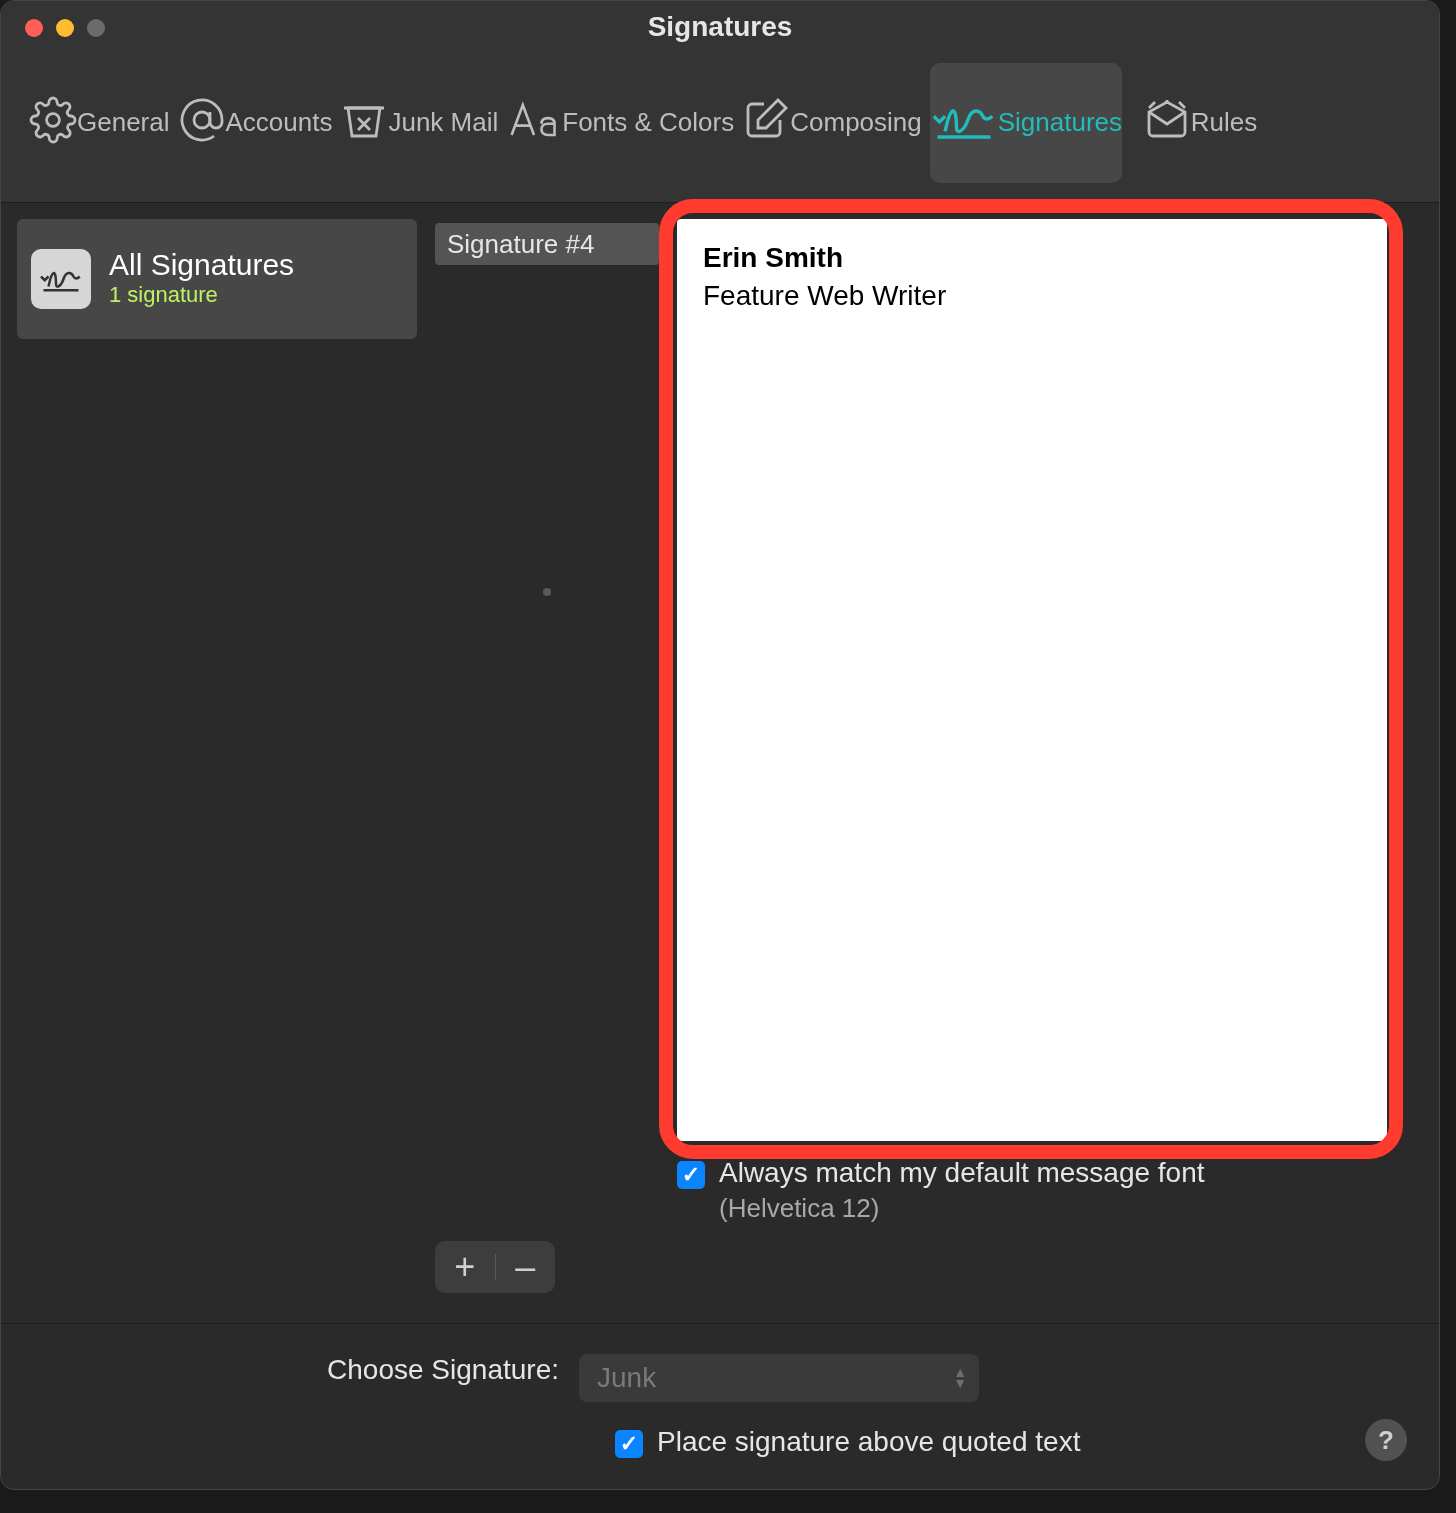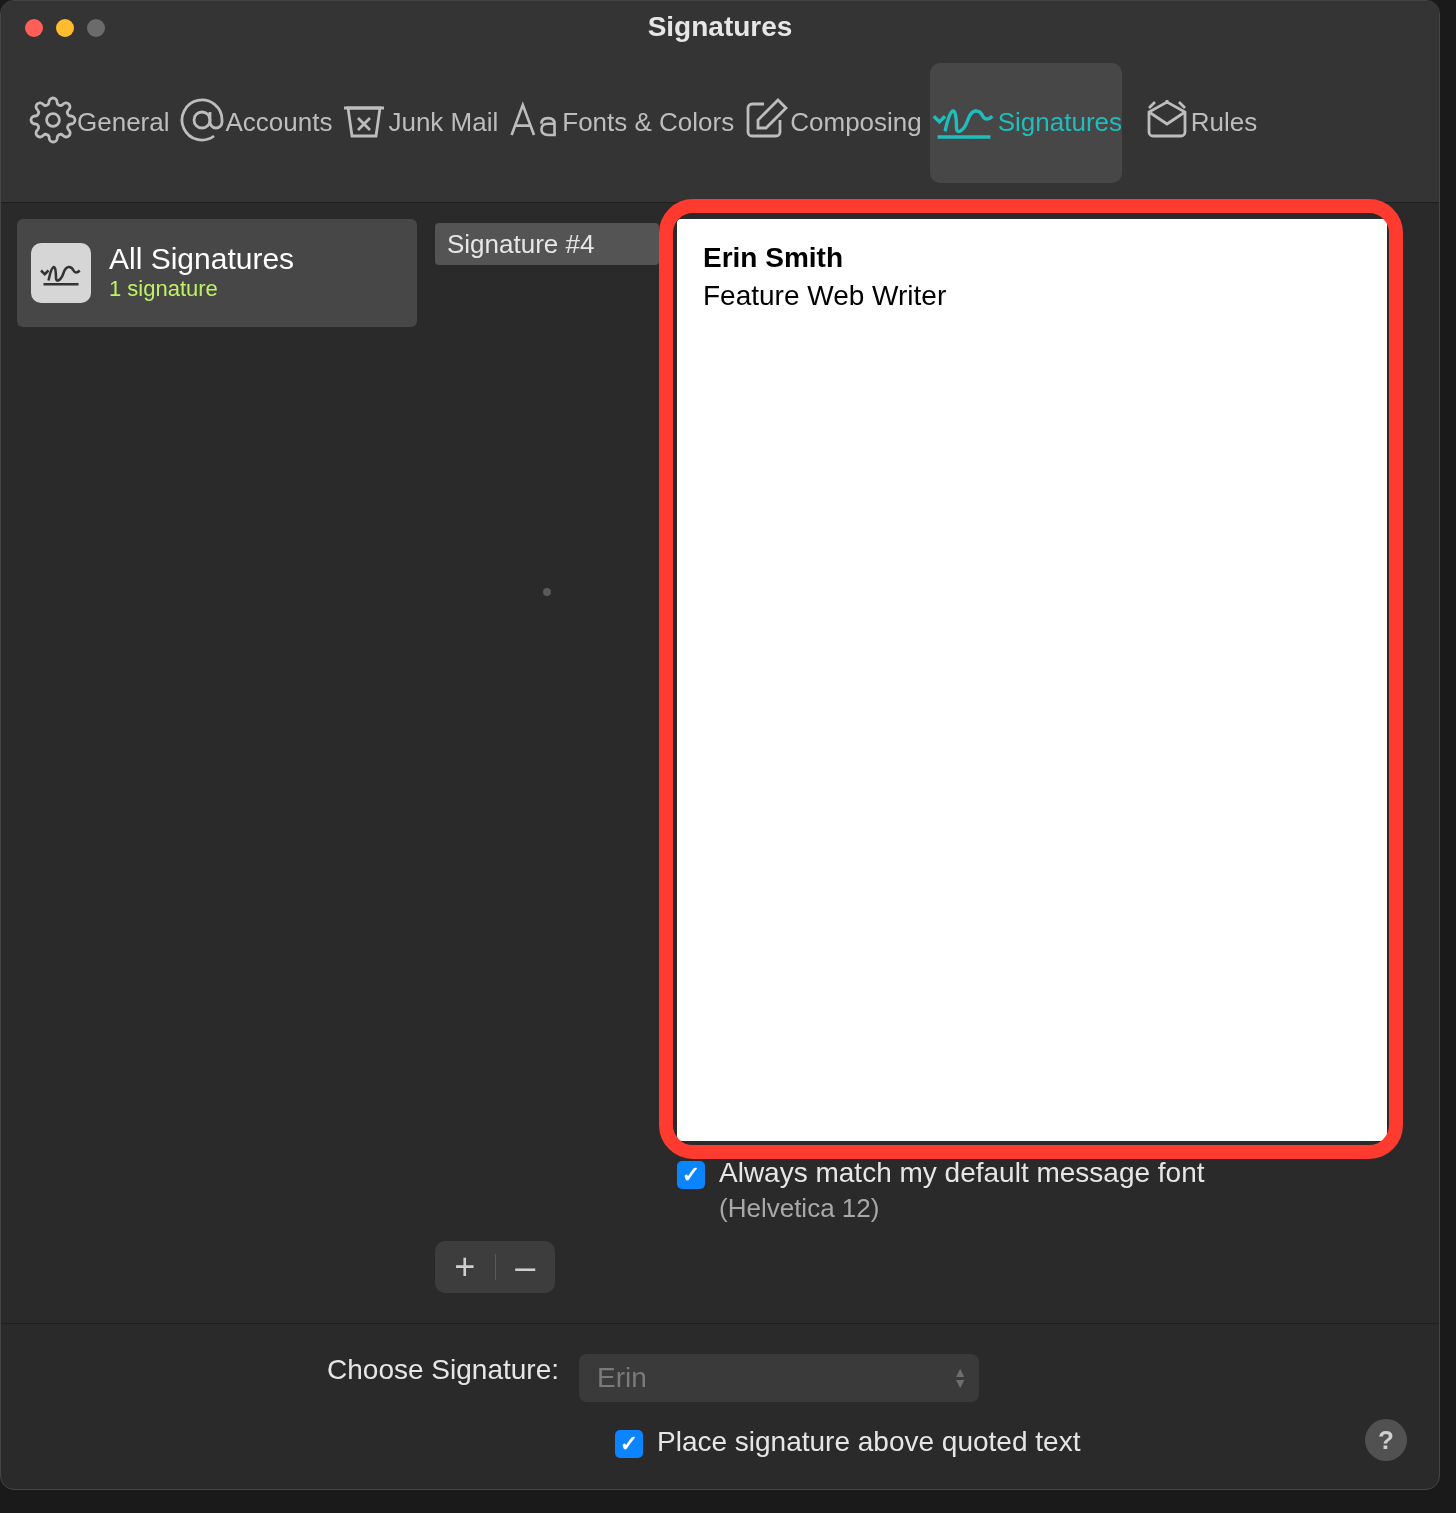--- a/index.html
+++ b/index.html
@@ -91,21 +91,21 @@
       padding: 16px 16px 0 16px;
       gap: 18px;
       background: #2a2a2a;
     }
     .sidebar {
       width: 400px;
     }
     .account-item {
       display: flex;
       align-items: center;
-      height: 108px;
+      height: 120px;
       padding: 0 14px;
       border-radius: 6px;
       gap: 18px;
       cursor: pointer;
     }
     .account-item.selected {
       background: #474747;
     }
     .account-icon {
       width: 60px; height: 60px;
@@ -415,21 +415,21 @@
         </div>
       </div>
     </div>
 
   </div>
 
   <div class="footer">
     <div class="choose-row">
       <div class="choose-label">Choose Signature:</div>
       <div class="select">
-        <span>Erin</span>
+        <span>Junk</span>
         <span class="chev">
             <span>▲</span>
             <span>▼</span>
           </span>
       </div>
     </div>
     <div class="place-row">
       <div class="checkbox">✓</div>
       <div class="check-text">Place signature above quoted text</div>
     </div>

